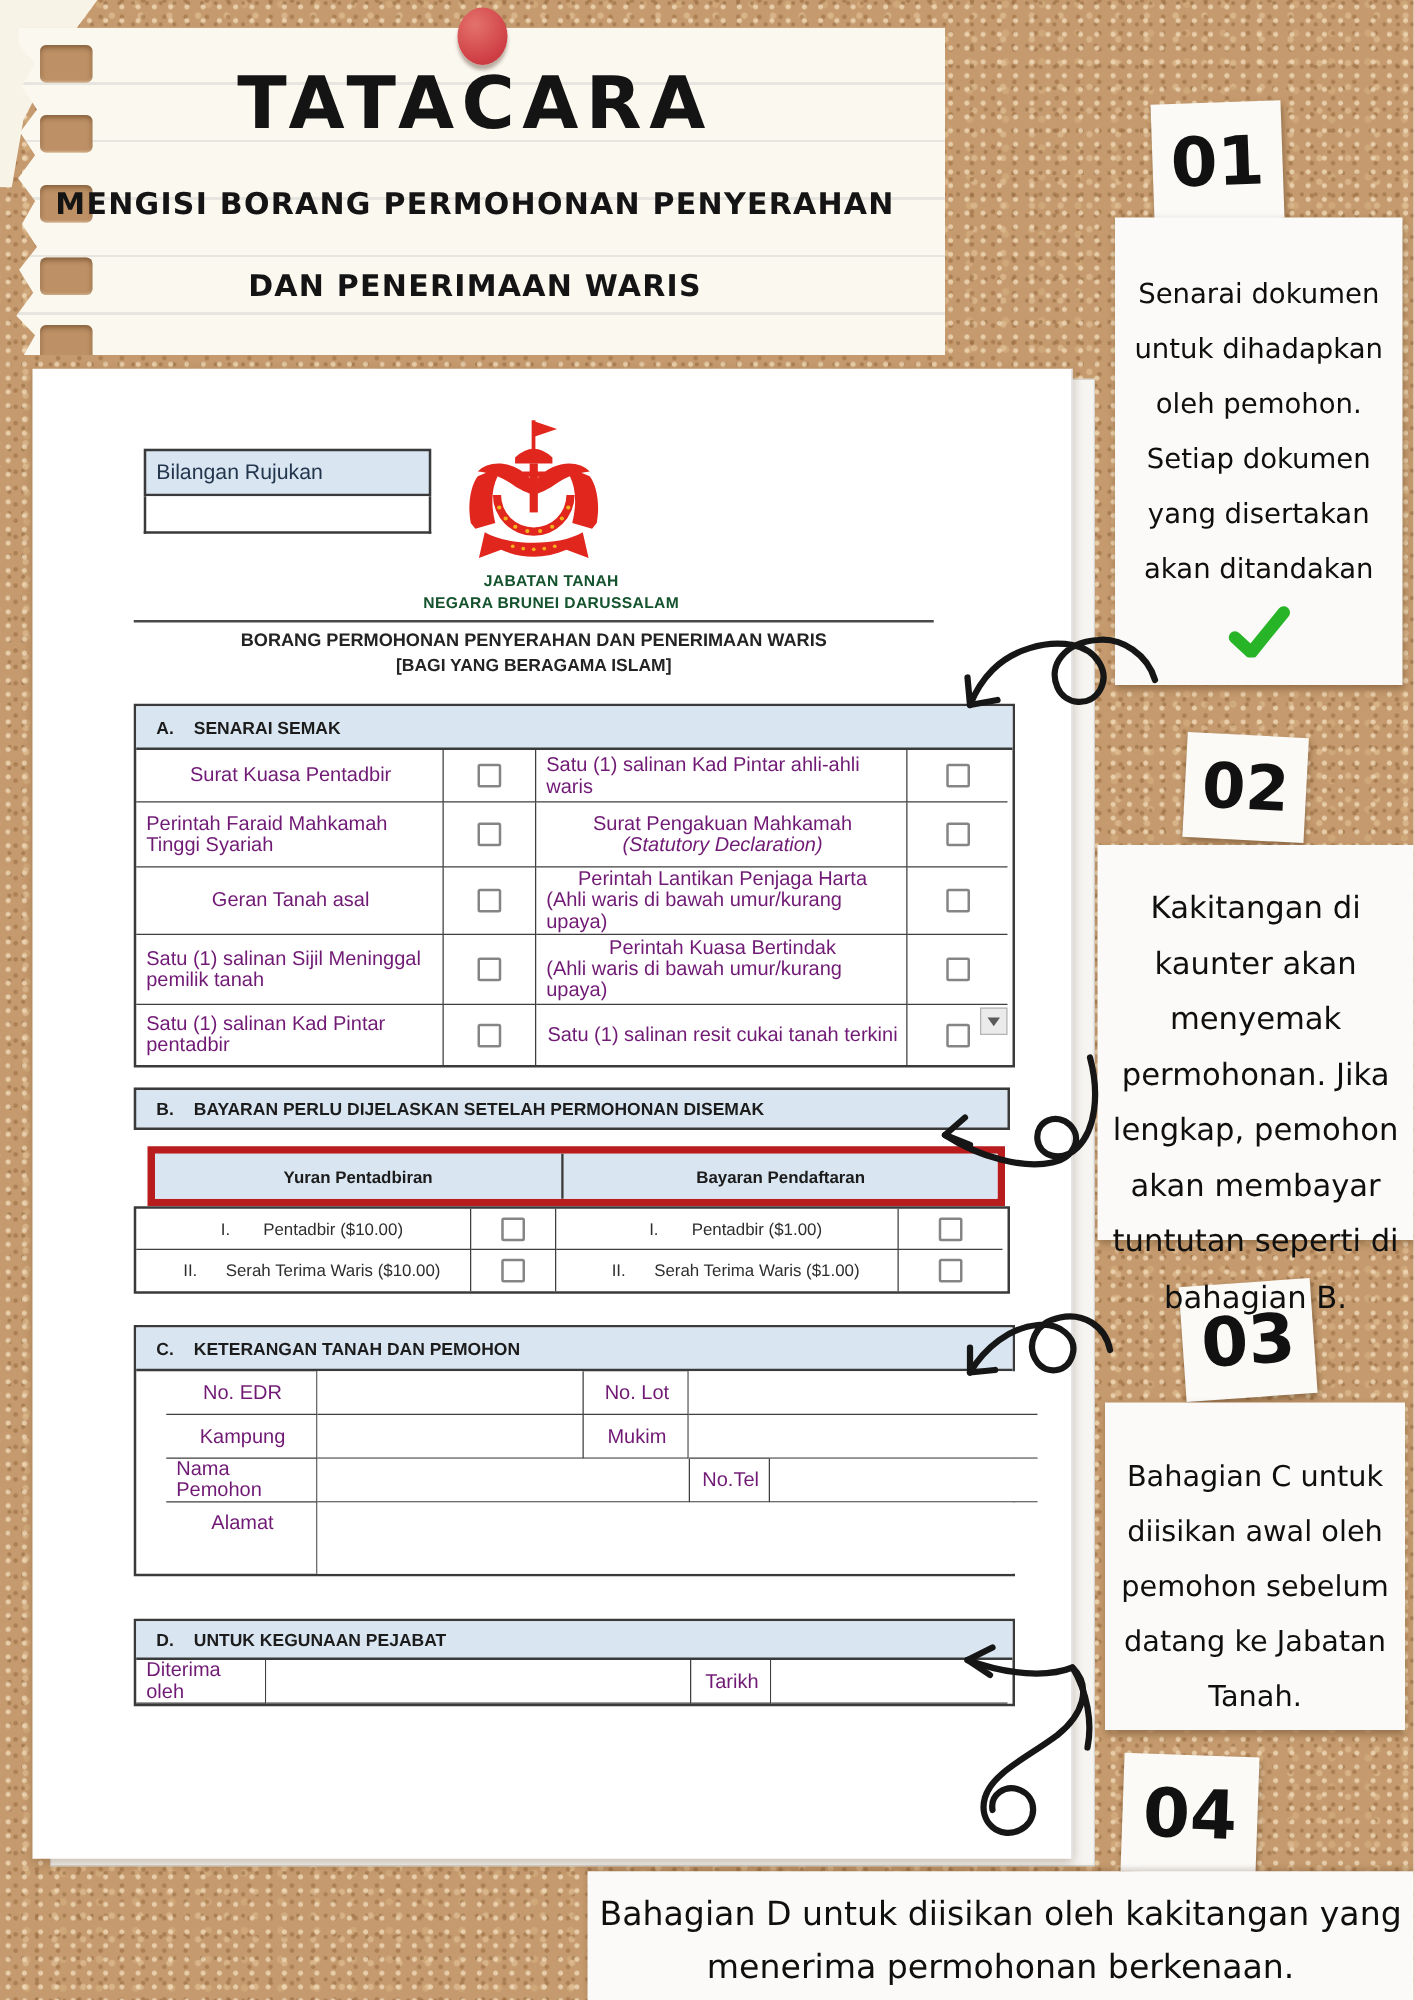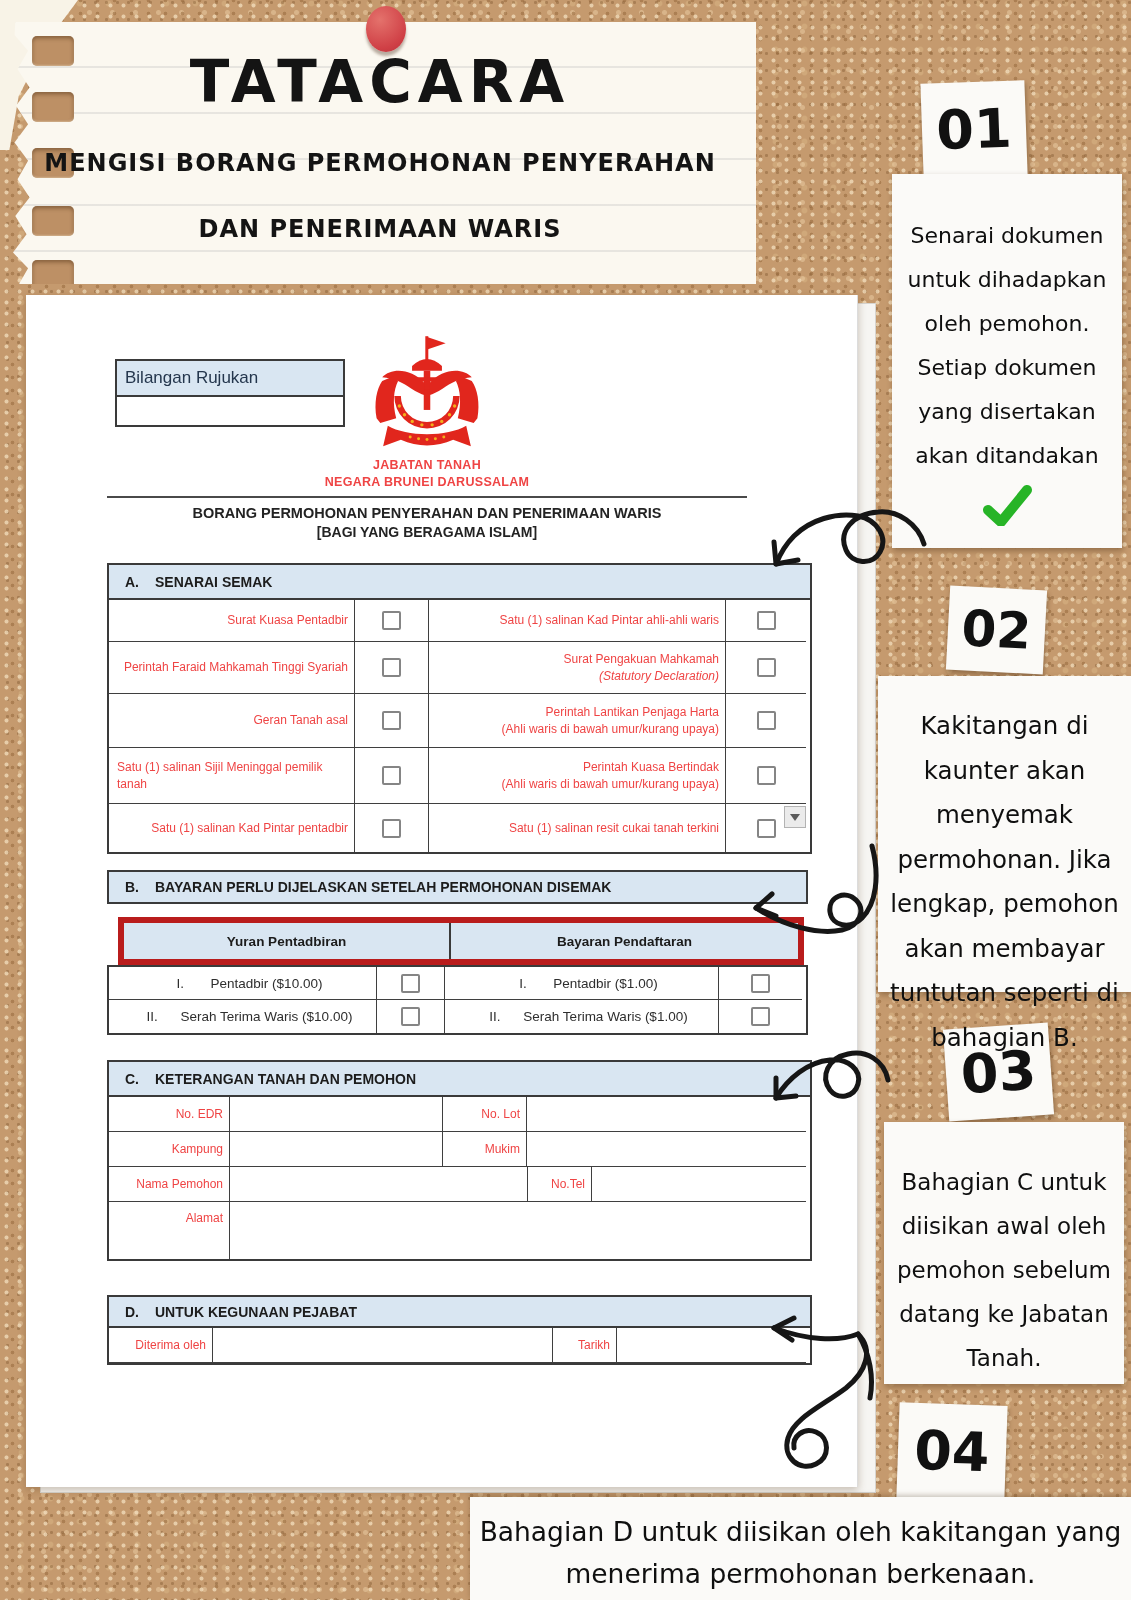--- a/index.html
+++ b/index.html
@@ -33,54 +33,54 @@
     box-shadow:0 4px 3px rgba(60,30,10,.35);}
   
   .sheet2{position:absolute;left:40px;top:303px;width:834px;height:1188px;background:#f6f5f2;border:1px solid #d7d5d0;}
   .sheet{position:absolute;left:26px;top:295px;width:831px;height:1192px;background:#ffffff;
     border-right:1px solid #dcdcdc;box-shadow:0 3px 8px rgba(90,60,30,.3);}
   .refbox{position:absolute;left:89px;top:64px;width:230px;}
   .refbox-head{height:34px;background:#d9e6f2;border:2px solid #3a3a3a;display:flex;align-items:center;
     padding-left:8px;font-weight:normal;font-size:17px;color:#24364d;}
   .refbox-body{height:28px;background:#fff;border:2px solid #3a3a3a;border-top:none;}
   .crest{position:absolute;left:345px;top:38px;}
-  .dept{position:absolute;left:81px;top:162px;width:640px;text-align:center;font-weight:bold;
-    font-size:12.5px;line-height:17px;color:#ef4444;letter-spacing:.3px;}
+  .dept{position:absolute;left:95px;top:162px;width:640px;text-align:center;font-weight:bold;
+    font-size:12.5px;line-height:17px;color:#14532d;letter-spacing:.3px;}
   .rule{position:absolute;left:81px;top:201px;width:640px;height:2px;background:#4a4a4a;}
   .ftitle{position:absolute;left:41px;top:210px;width:720px;text-align:center;font-weight:bold;font-size:14.5px;color:#232323;}
   .fsub{position:absolute;left:41px;top:229px;width:720px;text-align:center;font-weight:bold;font-size:14px;color:#232323;}
   
   .bar{background:#d9e6f2;display:flex;align-items:center;font-weight:bold;font-size:14px;color:#1c1c1c;}
   .bar .pfx{margin-left:16px;margin-right:16px;}
   .secA{position:absolute;left:81px;top:268px;width:701px;border:2px solid #3a3a3a;background:#fff;}
   .secA .inbar{height:33px;border-bottom:2px solid #3a3a3a;}
   .agrid{display:grid;grid-template-columns:246px 74px 297px 80px;grid-template-rows:42px 52px 54px 56px 48px;}
   .cell{border-right:1px solid #3f3f3f;border-bottom:1px solid #3f3f3f;display:flex;}
-  .lbl{flex-direction:column;align-items:flex-end;justify-content:center;padding:3px 6px 3px 8px;
-    font-size:12px;line-height:17px;color:#ef4444;}
+  .lbl{flex-direction:column;align-items:center;justify-content:center;padding:3px 6px 3px 8px;
+    font-size:16px;line-height:17px;color:#701a75;}
   .cbc{align-items:center;justify-content:center;position:relative;}
   .last-col{border-right:none;} .last-row{border-bottom:none;}
   .cb{width:15px;height:15px;border:2px solid #858585;border-radius:2px;background:#fff;display:inline-block;}
   .italic{font-style:italic;}
   .dd{position:absolute;right:0px;top:2px;width:20px;height:20px;background:#ebebeb;border:1px solid #b3b3b3;
     display:flex;align-items:center;justify-content:center;}
   .dd::after{content:"";width:0;height:0;border:5px solid transparent;border-top:7px solid #5a5a5a;margin-top:6px;}
   .secB-bar{position:absolute;left:81px;top:575px;width:697px;height:30px;border:2px solid #3a3a3a;}
   .feeheads{position:absolute;left:92px;top:622px;width:674px;height:36px;border:6px solid #b91c1c;
     display:grid;grid-template-columns:327px 347px;}
   .feehead-cell{background:#d9e6f2;display:flex;align-items:center;justify-content:center;
     font-weight:bold;font-size:13.5px;color:#1c1c1c;}
   .feehead-cell:first-child{border-right:2px solid #3a3a3a;}
   .feetbl{position:absolute;left:81px;top:670px;width:697px;border:2px solid #3a3a3a;
     display:grid;grid-template-columns:268px 68px 274px 83px;grid-template-rows:33px 33px;background:#fff;}
   .fee-lbl{align-items:center;font-size:13.5px;color:#2e2e2e;}
   .fee-num{display:inline-block;width:34px;margin-left:12px;}
   .secC{position:absolute;left:81px;top:765px;width:701px;border:2px solid #3a3a3a;background:#fff;}
   .secC .inbar{height:33px;border-bottom:2px solid #3a3a3a;}
-  .crow{display:grid;}
+  .crow{display:grid;margin-left:24px;}
   .crow1{grid-template-columns:121px 213px 84px 279px;grid-template-rows:35px;}
   .crow2{grid-template-columns:121px 213px 84px 279px;grid-template-rows:35px;}
   .crow3{grid-template-columns:121px 298px 64px 214px;grid-template-rows:35px;}
   .crow4{grid-template-columns:121px 576px;grid-template-rows:57px;}
   .crow .lbl{justify-content:center;}
   .crow4 .lbl{justify-content:flex-start;padding-top:8px;}
   .blank{background:#fff;}
   .secD{position:absolute;left:81px;top:1000px;width:701px;border:2px solid #3a3a3a;background:#fff;}
   .secD .inbar{height:29px;border-bottom:2px solid #3a3a3a;}
   .drow{display:grid;grid-template-columns:104px 340px 64px 189px;grid-template-rows:35px;}

